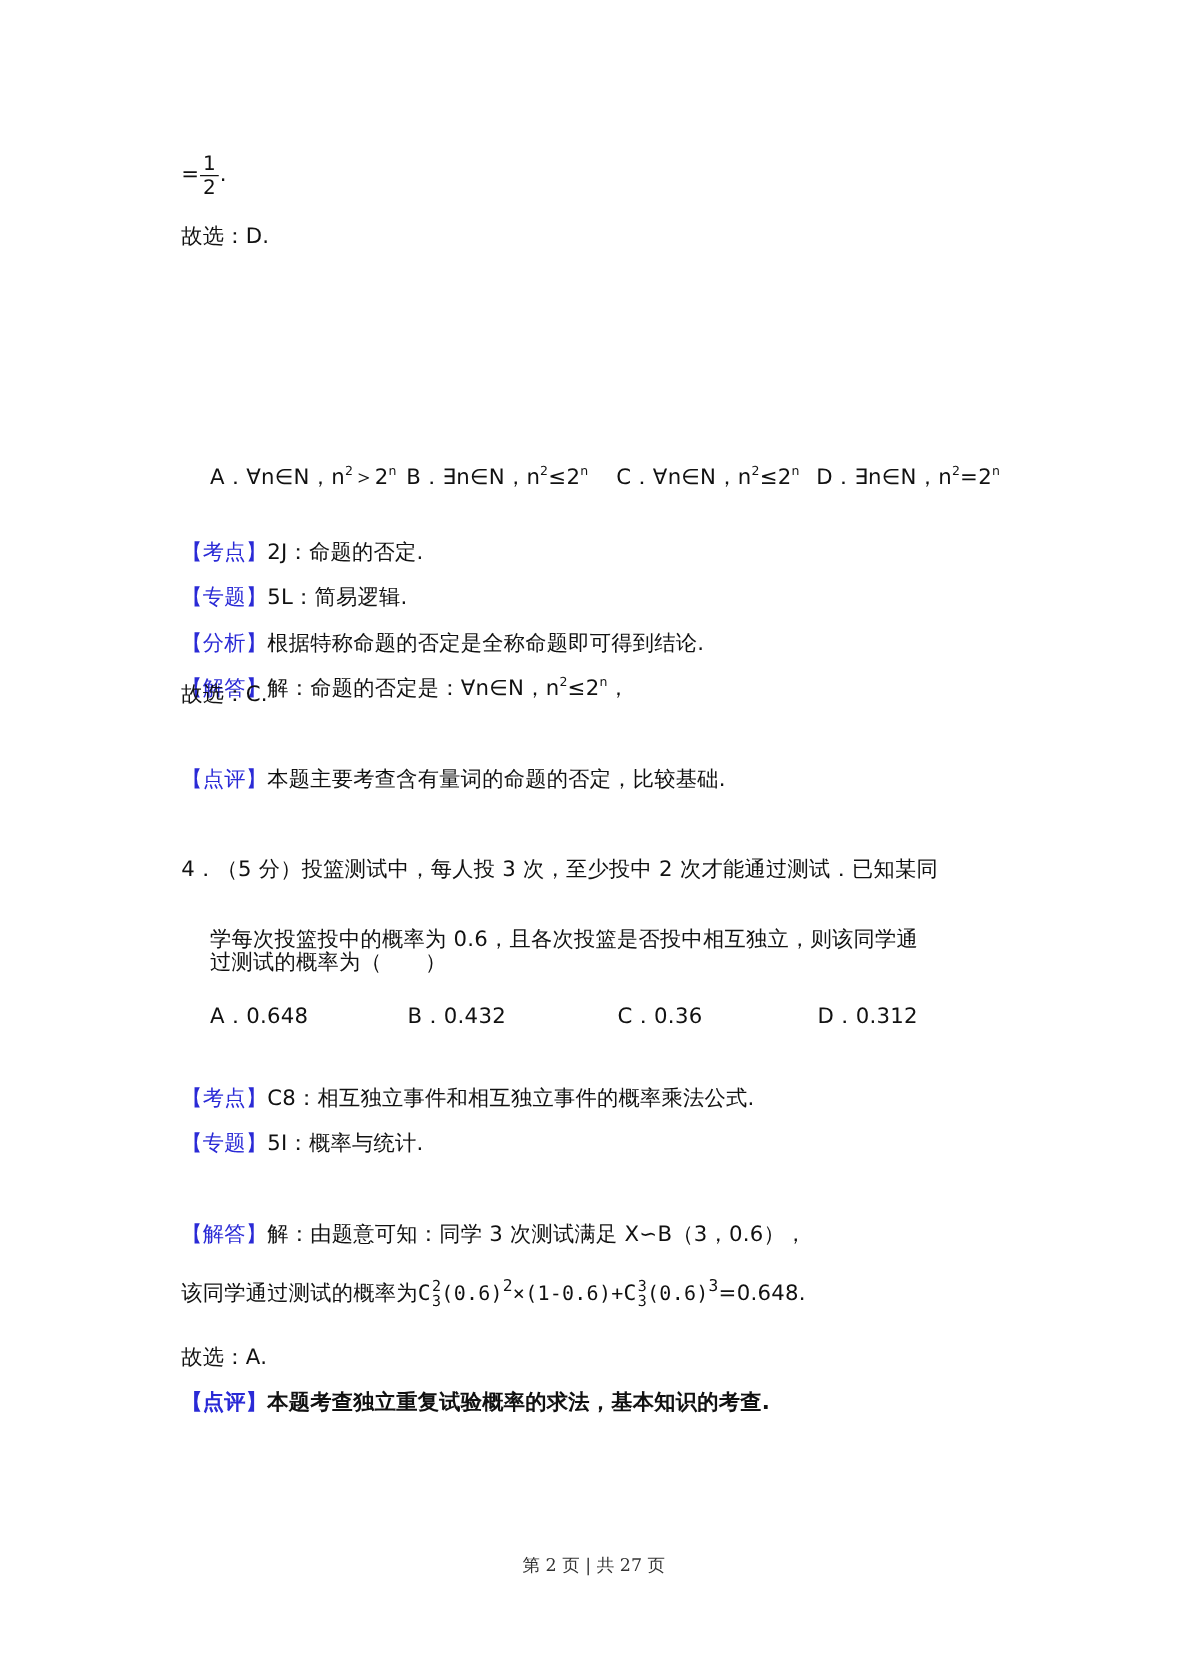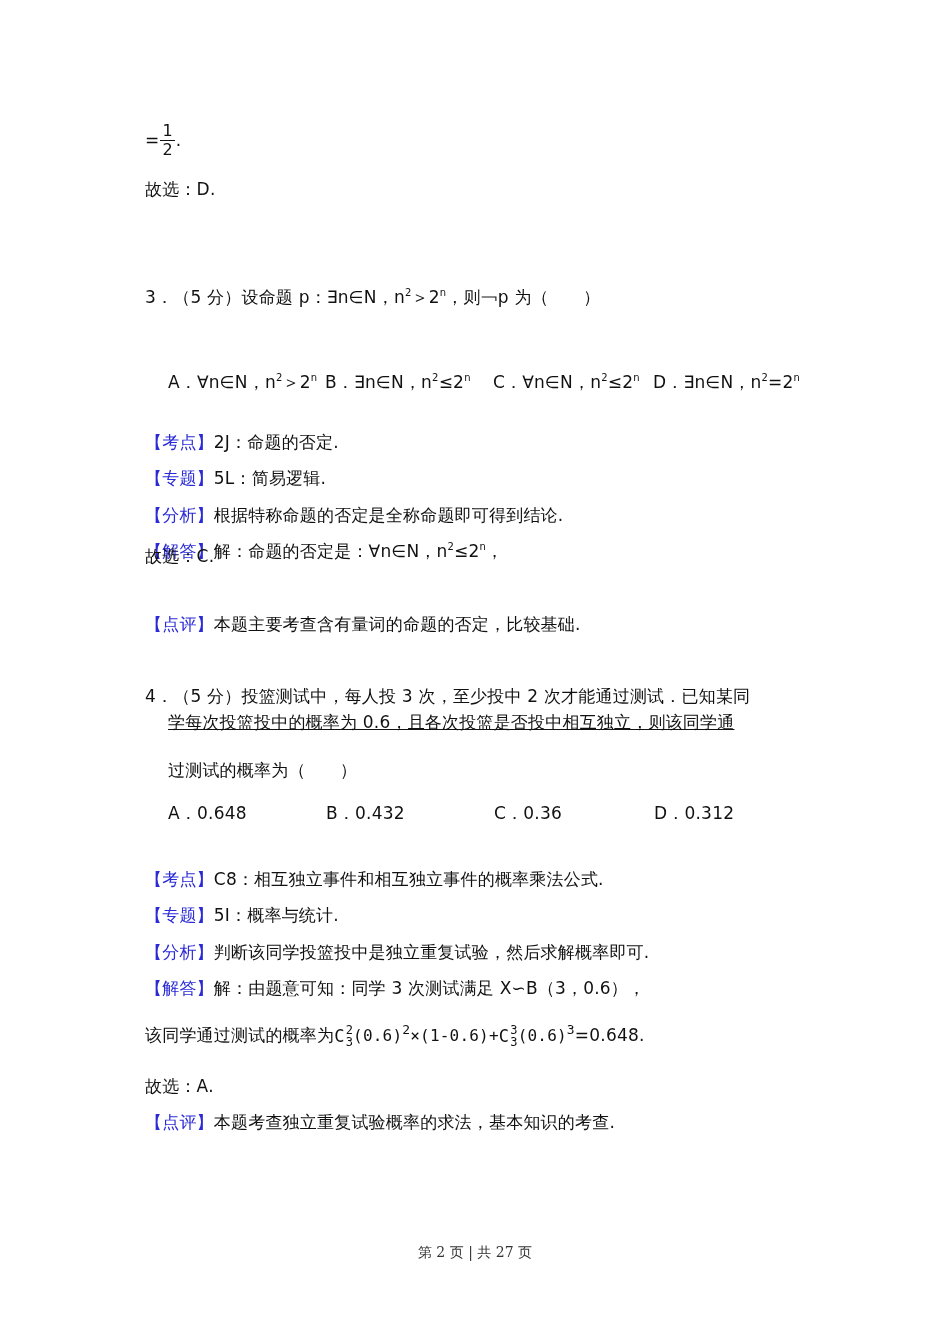--- a/index.html
+++ b/index.html
@@ -38,23 +38,20 @@
 <div class="page">
 
   <div class="line" style="top:122px;">
     <span>=</span><span class="frac">
         <span class="num">1</span>
         <span class="den">2</span>
       </span><span>.</span>
   </div>
   <div class="line" style="top:177px;">故选：D.</div>
 
-  <div class="line" style="top:285px;">
-    <span>3．</span><span>（5 分）</span><span>设命题 p：∃n∈N，n</span><sup>2</sup><span>＞2</span><sup>n</sup><span>，则￢p 为（　　）</span>
-  </div>
   <div class="line indent" style="top:323px;margin-top:47px;">
     <span class="opt" style="width:157px;"><span>A．</span><span>∀n∈N，n</span><sup>2</sup><span>＞2</span><sup>n</sup></span><span class="opt" style="width:168px;"><span>B．</span><span>∃n∈N，n</span><sup>2</sup><span>≤2</span><sup>n</sup></span><span class="opt" style="width:160px;"><span>C．</span><span>∀n∈N，n</span><sup>2</sup><span>≤2</span><sup>n</sup></span><span class="opt"><span>D．</span><span>∃n∈N，n</span><sup>2</sup><span>=2</span><sup>n</sup></span>
   </div>
 
   <div class="line" style="top:430px;">
     <span class="tag">【考点】</span><span>2J：命题的否定.</span>
   </div>
   <div class="line" style="top:466px;">
     <span class="tag">【专题】</span><span>5L：简易逻辑.</span>
   </div>
@@ -65,52 +62,49 @@
     <span class="tag">【解答】</span><span>解：命题的否定是：∀n∈N，n</span><sup>2</sup><span>≤2</span><sup>n</sup><span>，</span>
   </div>
   <div class="line" style="top:544px;">故选：C.</div>
   <div class="line" style="top:612px;text-align:center;">
     <span class="tag">【点评】</span><span>本题主要考查含有量词的命题的否定，比较基础.</span>
   </div>
 
   <div class="line" style="top:684px;">
     <span>4．</span><span>（5 分）</span><span>投篮测试中，每人投 3 次，至少投中 2 次才能通过测试．已知某同</span>
   </div>
-  <div class="line indent" style="top:710px;text-decoration:underline;">学每次投篮投中的概率为 0.6，且各次投篮是否投中相互独立，则该同学通</div>
+  <div class="line indent" style="top:740px;">学每次投篮投中的概率为 0.6，且各次投篮是否投中相互独立，则该同学通</div>
   <div class="line indent" style="top:758px;">过测试的概率为（　　）</div>
   <div class="line indent" style="top:801px;">
     <span class="opt" style="width:158px;"><span>A．</span><span>0.648</span></span><span class="opt" style="width:168px;"><span>B．</span><span>0.432</span></span><span class="opt" style="width:160px;"><span>C．</span><span>0.36</span></span><span class="opt"><span>D．</span><span>0.312</span></span>
   </div>
 
   <div class="line" style="top:867px;">
     <span class="tag">【考点】</span><span>C8：相互独立事件和相互独立事件的概率乘法公式.</span>
   </div>
   <div class="line" style="top:903px;">
     <span class="tag">【专题】</span><span>5I：概率与统计.</span>
-  </div>
-  <div class="line" style="top:940px;">
-    <span class="tag">【分析】</span><span>判断该同学投篮投中是独立重复试验，然后求解概率即可.</span>
   </div>
   <div class="line" style="top:976px;text-align:right;">
     <span class="tag">【解答】</span><span>解：由题意可知：同学 3 次测试满足 X∽B（3，0.6），</span>
   </div>
   <div class="line" style="top:1023px;text-align:right;">
     <span>该同学通过测试的概率为</span><span class="comb mono">
         <span class="c">C</span>
         <span class="ix">
           <span>2</span>
           <span>3</span>
         </span>
       </span><span class="mono">(0.6)</span><sup class="mono" style="font-size:13px;">2</sup><span class="mono">×(1-0.6)+</span><span class="comb mono">
         <span class="c">C</span>
         <span class="ix">
           <span>3</span>
           <span>3</span>
         </span>
       </span><span class="mono">(0.6)</span><sup class="mono" style="font-size:13px;">3</sup><span>=0.648.</span>
   </div>
   <div class="line" style="top:1074px;">故选：A.</div>
-  <div class="line" style="top:1110px;">
+  <div class="line" style="top:1110px;font-weight:bold;">
     <span class="tag">【点评】</span><span>本题考查独立重复试验概率的求法，基本知识的考查.</span>
   </div>
 
   <div class="footer">第 2 页 | 共 27 页</div>
 </div>
 
 </body></html>

